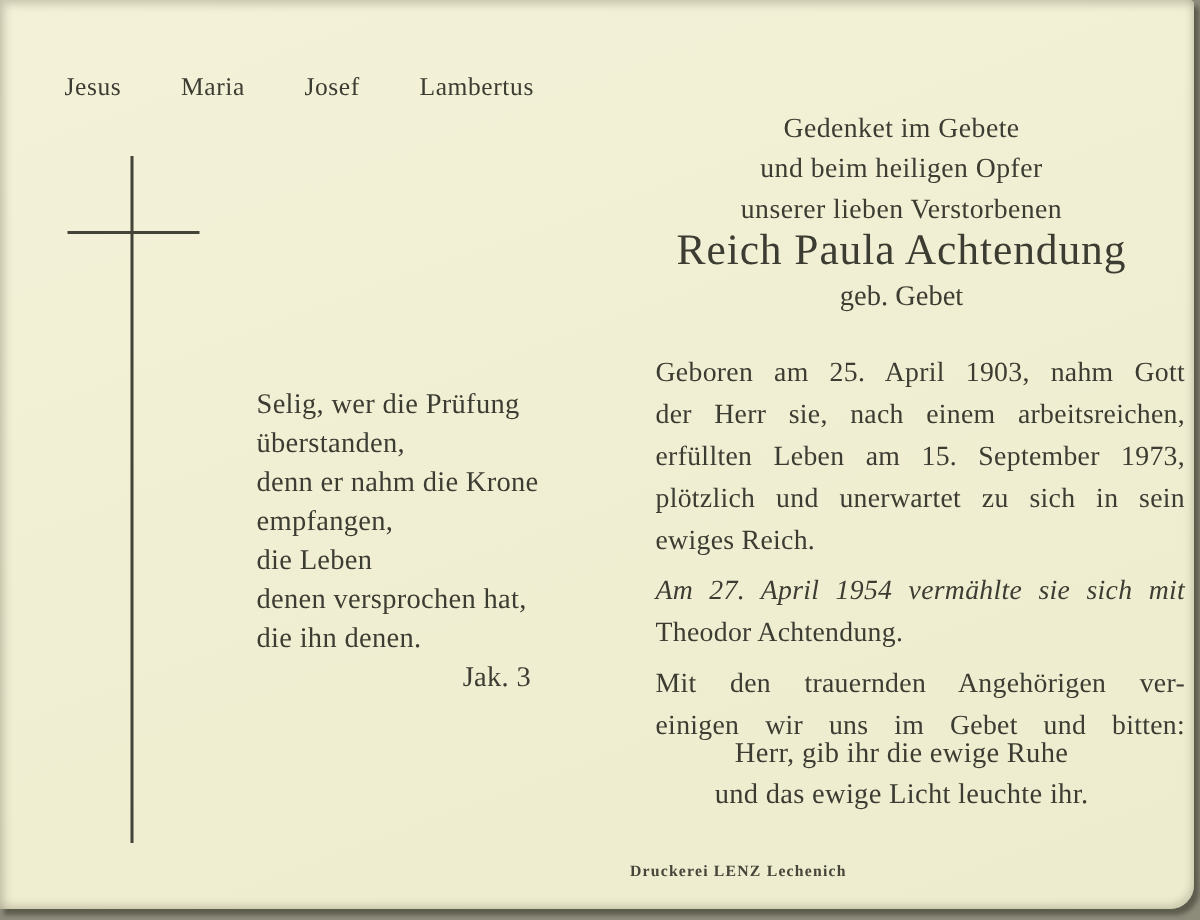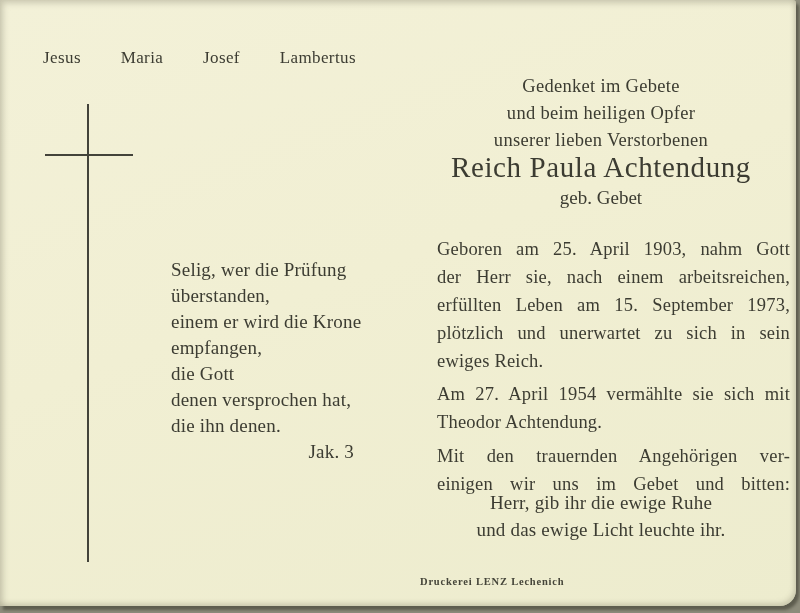--- a/index.html
+++ b/index.html
@@ -64,21 +64,21 @@
   .deceased-name { font-size: 29px; line-height: 34px; letter-spacing: 0.6px; }
   .maiden-name { font-size: 19px; line-height: 24px; margin-top: 2px; }
   .obituary {
     position: absolute;
     left: 437px; top: 235px; width: 353px;
     font-size: 18.5px; line-height: 28px;
     letter-spacing: 0.2px;
   }
   .jline { text-align: justify; text-align-last: justify; }
   .jlast { text-align: justify; text-align-last: left; }
-  .para-gap2 { margin-top: 5px; }
+  .para-gap2 { margin-top: 5px; font-style: italic; }
   .para-gap3 { margin-top: 6px; }
   .prayer {
     top: 489px;
     font-size: 19px; line-height: 27px;
     letter-spacing: 0.2px;
   }
   .printer {
     position: absolute;
     left: 420px; top: 576px; width: 360px;
     text-align: left;
@@ -99,23 +99,23 @@
     <span>Josef</span>
     <span>Lambertus</span>
   </div>
 
   <div class="cross-v"></div>
   <div class="cross-h"></div>
 
   <div class="verse">
     <div>Selig, wer die Prüfung</div>
     <div>überstanden,</div>
-    <div>einem er wird die Krone</div>
+    <div>denn er nahm die Krone</div>
     <div>empfangen,</div>
-    <div>die Gott</div>
+    <div>die Leben</div>
     <div>denen versprochen hat,</div>
     <div>die ihn denen.</div>
     <div class="verse-citation">Jak. 3</div>
   </div>
 
   <div class="right-col intro">
     <div>Gedenket im Gebete</div>
     <div>und beim heiligen Opfer</div>
     <div>unserer lieben Verstorbenen</div>
   </div>

